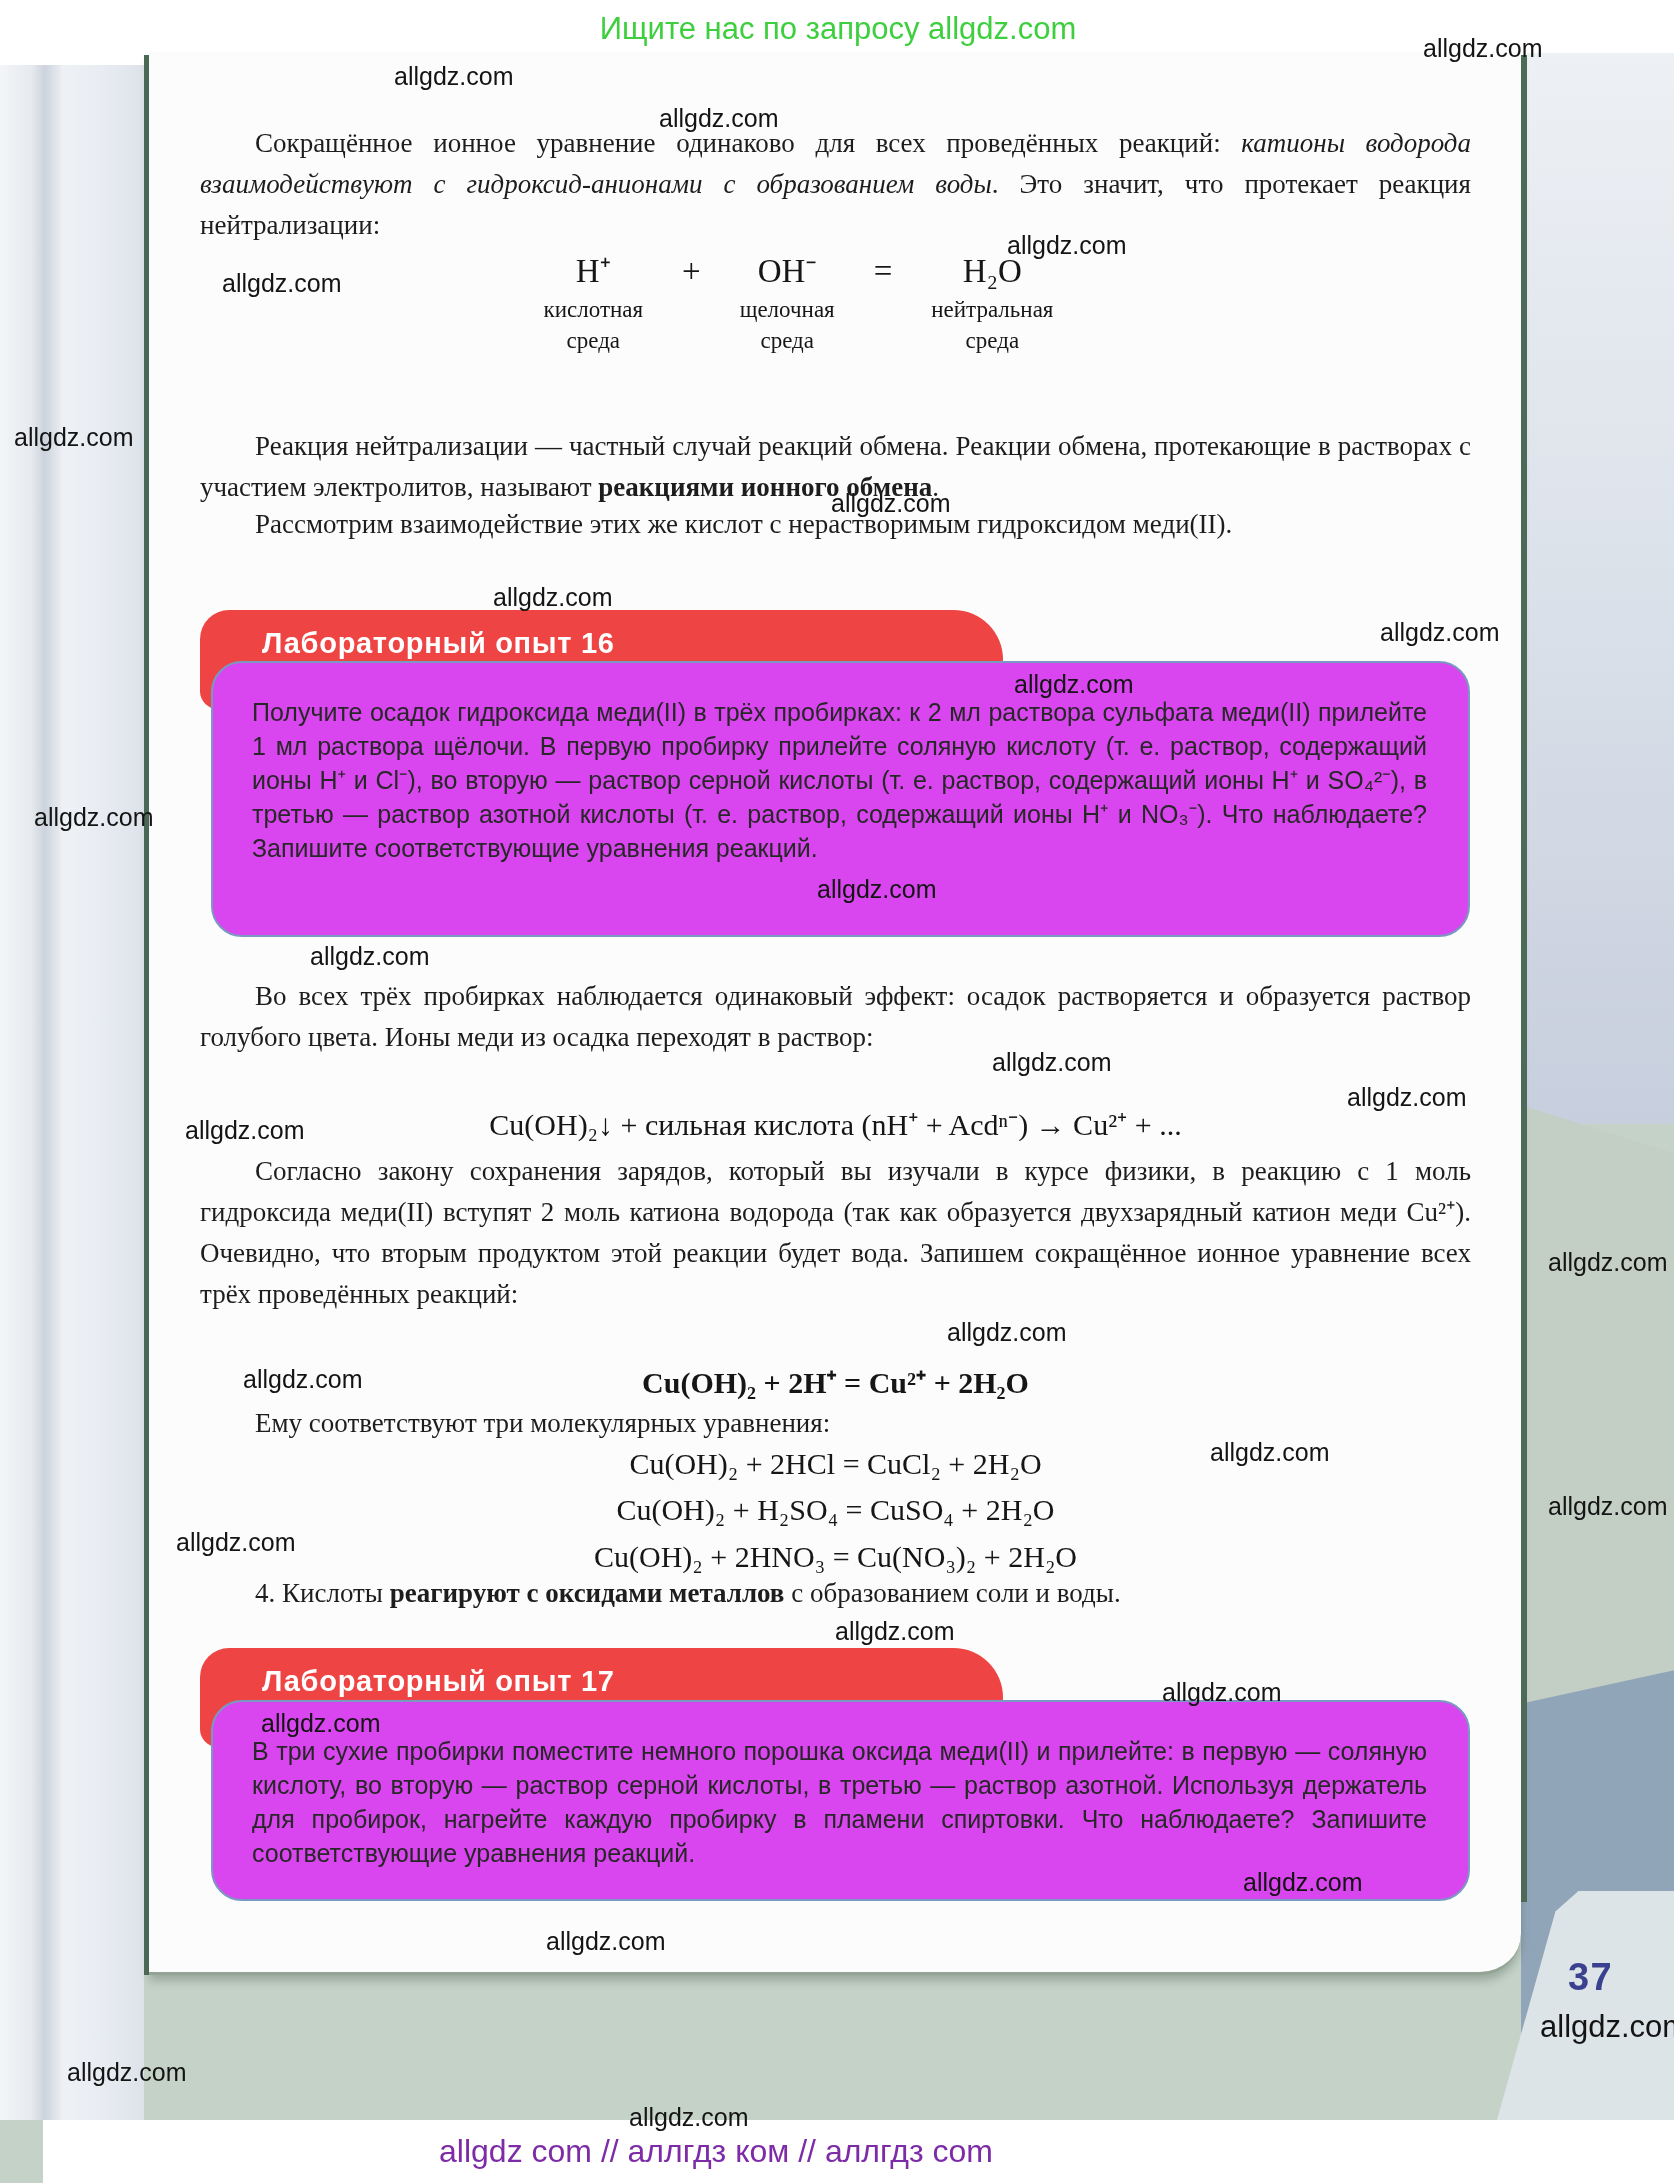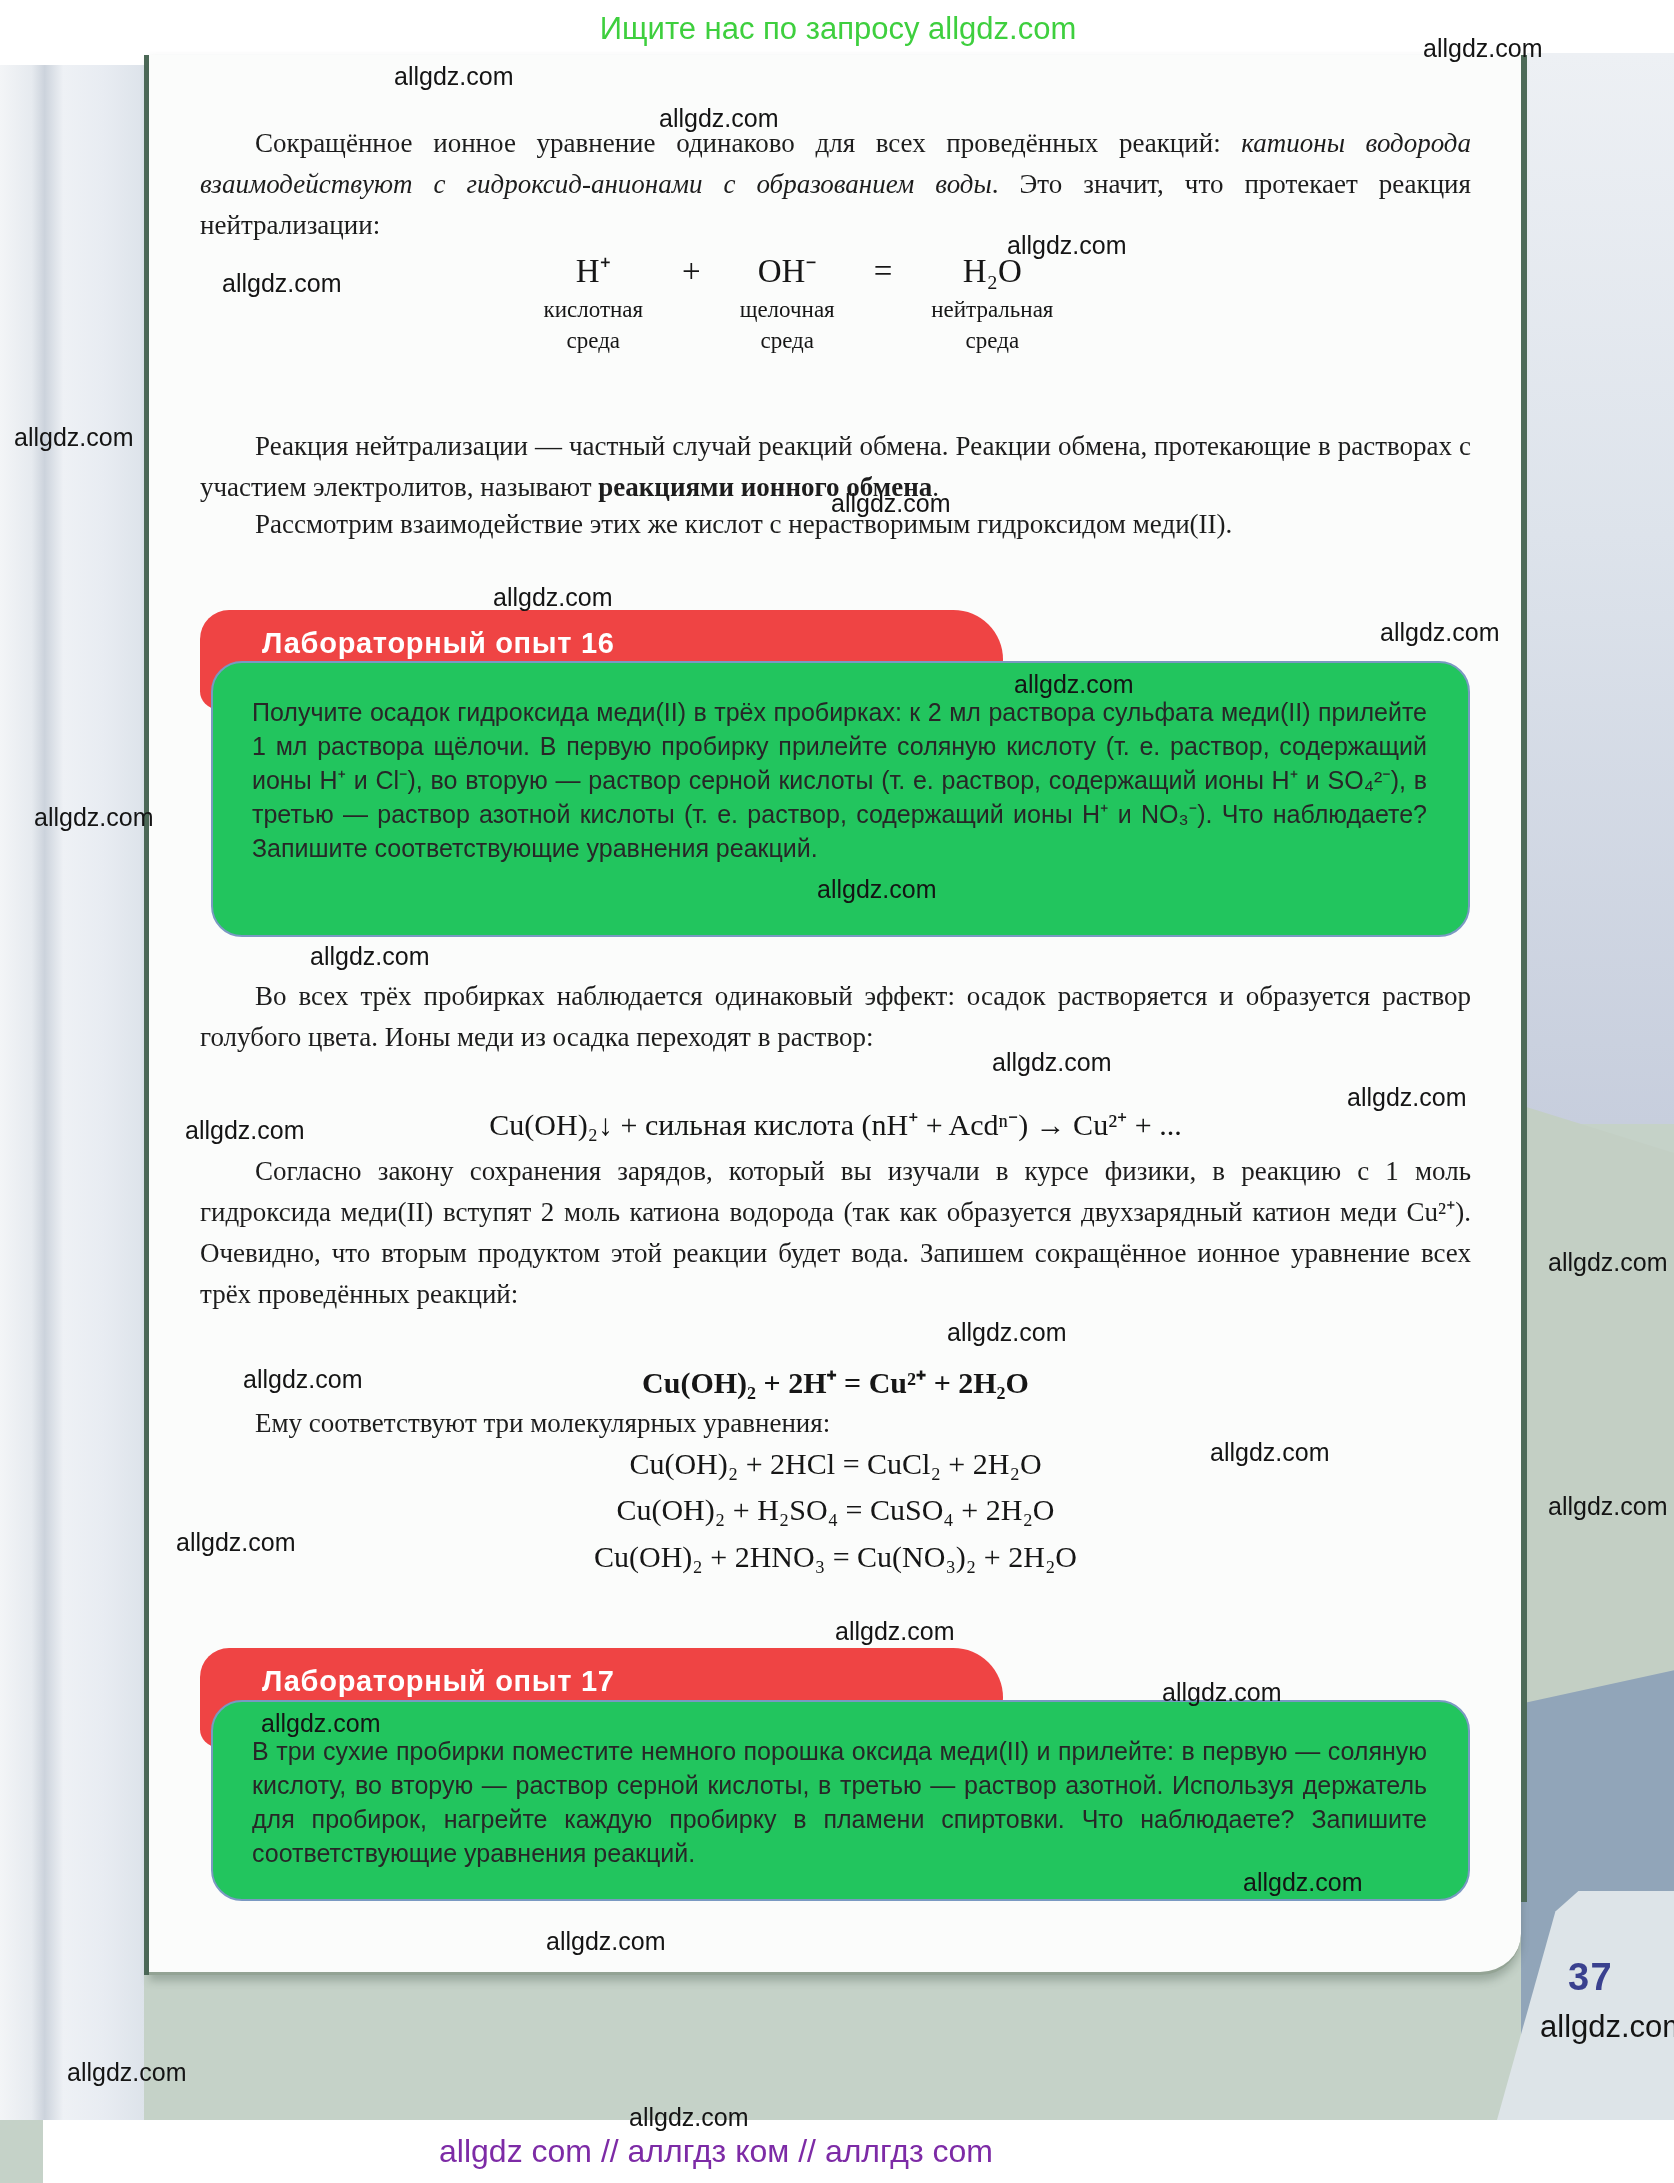--- a/index.html
+++ b/index.html
@@ -47,21 +47,21 @@
   .eqterm .l{font-size:23px;line-height:31px;}
   .eqop{font-size:33px;line-height:45px;}
 
   .cheme{position:absolute;left:51px;width:1271px;text-align:center;font-size:30px;color:#161616;}
 
   
   .labtab{position:absolute;left:51px;width:803px;height:99px;background:#ef4444;
           border-radius:30px 51px 51px 18.3px;z-index:0;}
   .labtab .t{position:absolute;left:62px;top:17px;font-family:"Liberation Sans",sans-serif;
              font-weight:bold;font-size:29px;color:#ffffff;letter-spacing:0.7px;white-space:nowrap;}
-  .labbox{position:absolute;left:62px;width:1259px;background:#22c55e;border:2.8px solid #7a99c2;
+  .labbox{position:absolute;left:62px;width:1259px;background:#d946ef;border:2.8px solid #7a99c2;
           border-radius:31px;z-index:1;box-sizing:border-box;padding:32px 41px 27px 39px;
           font-family:"Liberation Sans",sans-serif;font-size:25px;line-height:34px;color:#272727;
           text-align:justify;overflow:hidden;}
 
   
   .wm{position:absolute;font-family:"Liberation Sans",sans-serif;font-size:25px;color:#141414;
       white-space:nowrap;z-index:5;}
   .wm.big{font-size:31px;}
 
   
@@ -129,20 +129,23 @@
     <div class="para" style="top:1096px;">Согласно закону сохранения зарядов, который вы изучали в курсе физики, в реакцию с 1 моль гидроксида меди(II) вступят 2 моль катиона водорода (так как образуется двухзарядный катион меди Cu²⁺). Очевидно, что вторым продуктом этой реакции будет вода. Запишем сокращённое ионное уравнение всех трёх проведённых реакций:</div>
 
     <div class="cheme" style="top:1306px;font-weight:bold;">Cu(OH)₂ + 2H⁺ = Cu²⁺ + 2H₂O</div>
 
     <div class="para" style="top:1348px;">Ему соответствуют три молекулярных уравнения:</div>
 
     <div class="cheme" style="top:1392px;">Cu(OH)₂ + 2HCl = CuCl₂ + 2H₂O</div>
     <div class="cheme" style="top:1438px;">Cu(OH)₂ + H₂SO₄ = CuSO₄ + 2H₂O</div>
     <div class="cheme" style="top:1485px;">Cu(OH)₂ + 2HNO₃ = Cu(NO₃)₂ + 2H₂O</div>
 
+    <div class="para" style="top:1518px;">
+      <span>4. Кислоты </span><span class="bd">реагируют с оксидами металлов</span><span> с образованием соли и воды.</span>
+    </div>
 
     <div class="labtab" style="top:1593px;">
       <div class="t">Лабораторный опыт 17</div>
     </div>
     <div class="labbox" style="top:1645px;height:201px;">В три сухие пробирки поместите немного порошка оксида меди(II) и прилейте: в первую — соляную кислоту, во вторую — раствор серной кислоты, в третью — раствор азотной. Используя держатель для пробирок, нагрейте каждую пробирку в пламени спиртовки. Что наблюдаете? Запишите соответствующие уравнения реакций.</div>
 
   </div>
 
   <div class="rightline"></div>
 

